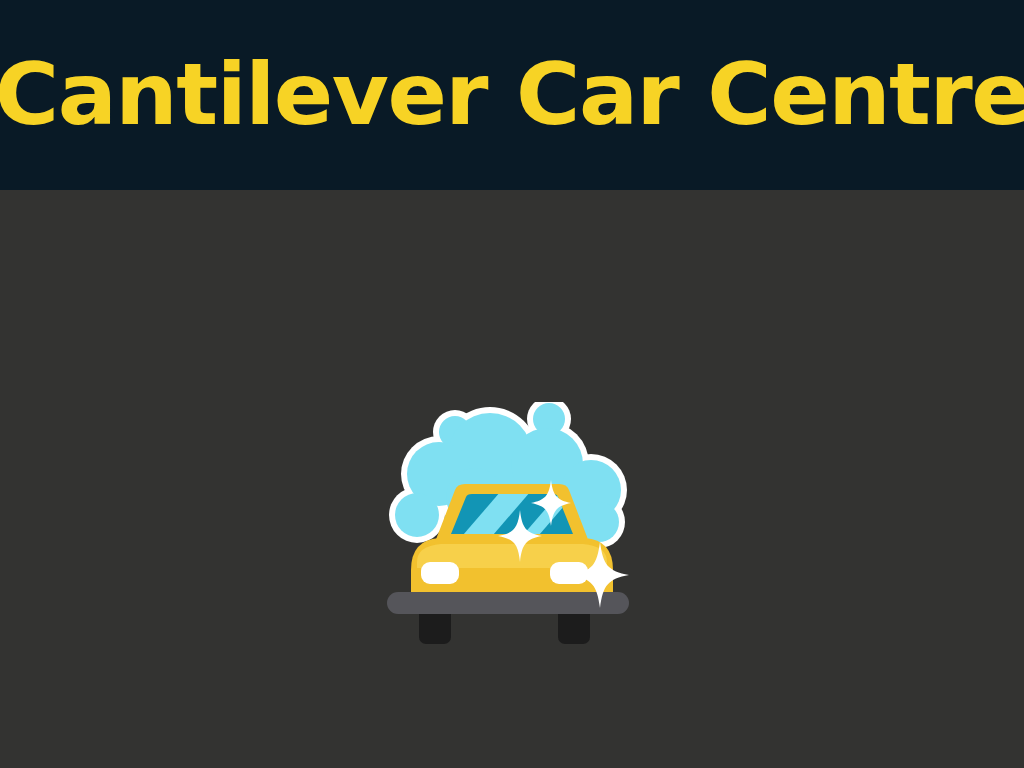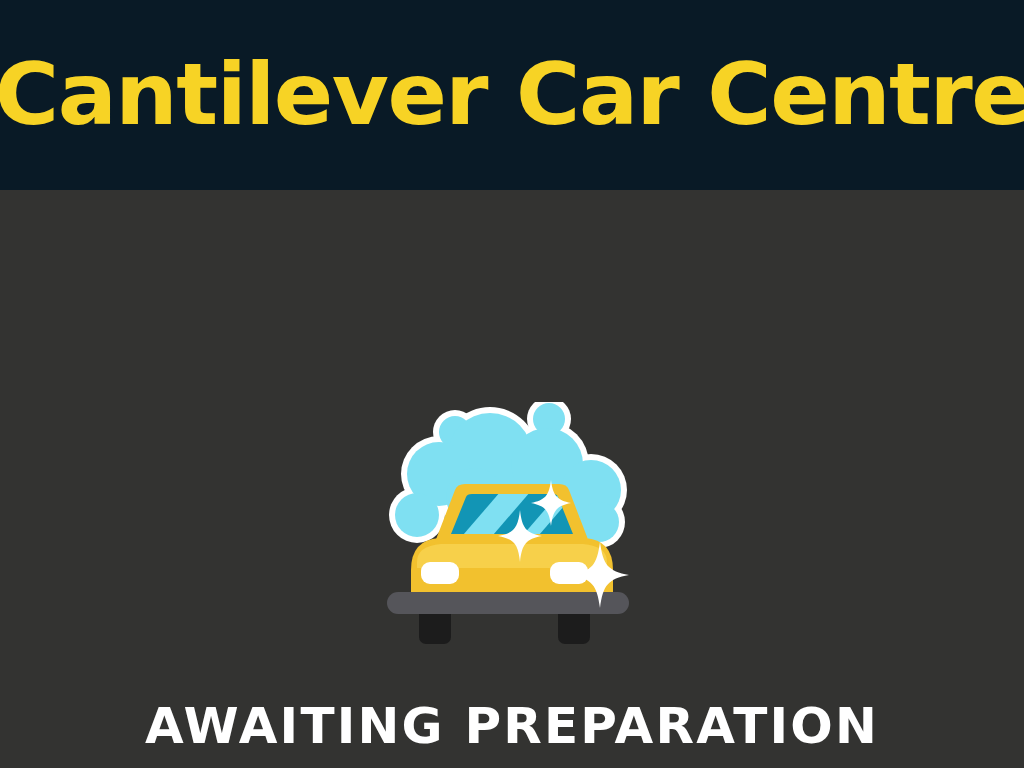--- a/index.html
+++ b/index.html
@@ -152,18 +152,15 @@
 
         <g fill="#ffffff">
           <path d="M174 78 C176 94 180 98 194 101 C180 104 176 108 174 124 C172 108 168 104 154 101 C168 98 172 94 174 78 Z"></path>
           <path d="M143 108 C145 126 149 131 165 134 C149 137 145 142 143 160 C141 142 137 137 121 134 C137 131 141 126 143 108 Z"></path>
           <path d="M223 140 C226 163 231 169 252 173 C231 177 226 183 223 206 C220 183 215 177 194 173 C215 169 220 163 223 140 Z"></path>
         </g>
 
       </svg>
     </div>
 
-    <div class="status-line">
-      <span class="status-text">AWAITING PREPARATION</span>
-    </div>
 
   </div>
 </div>
 
 </body></html>

